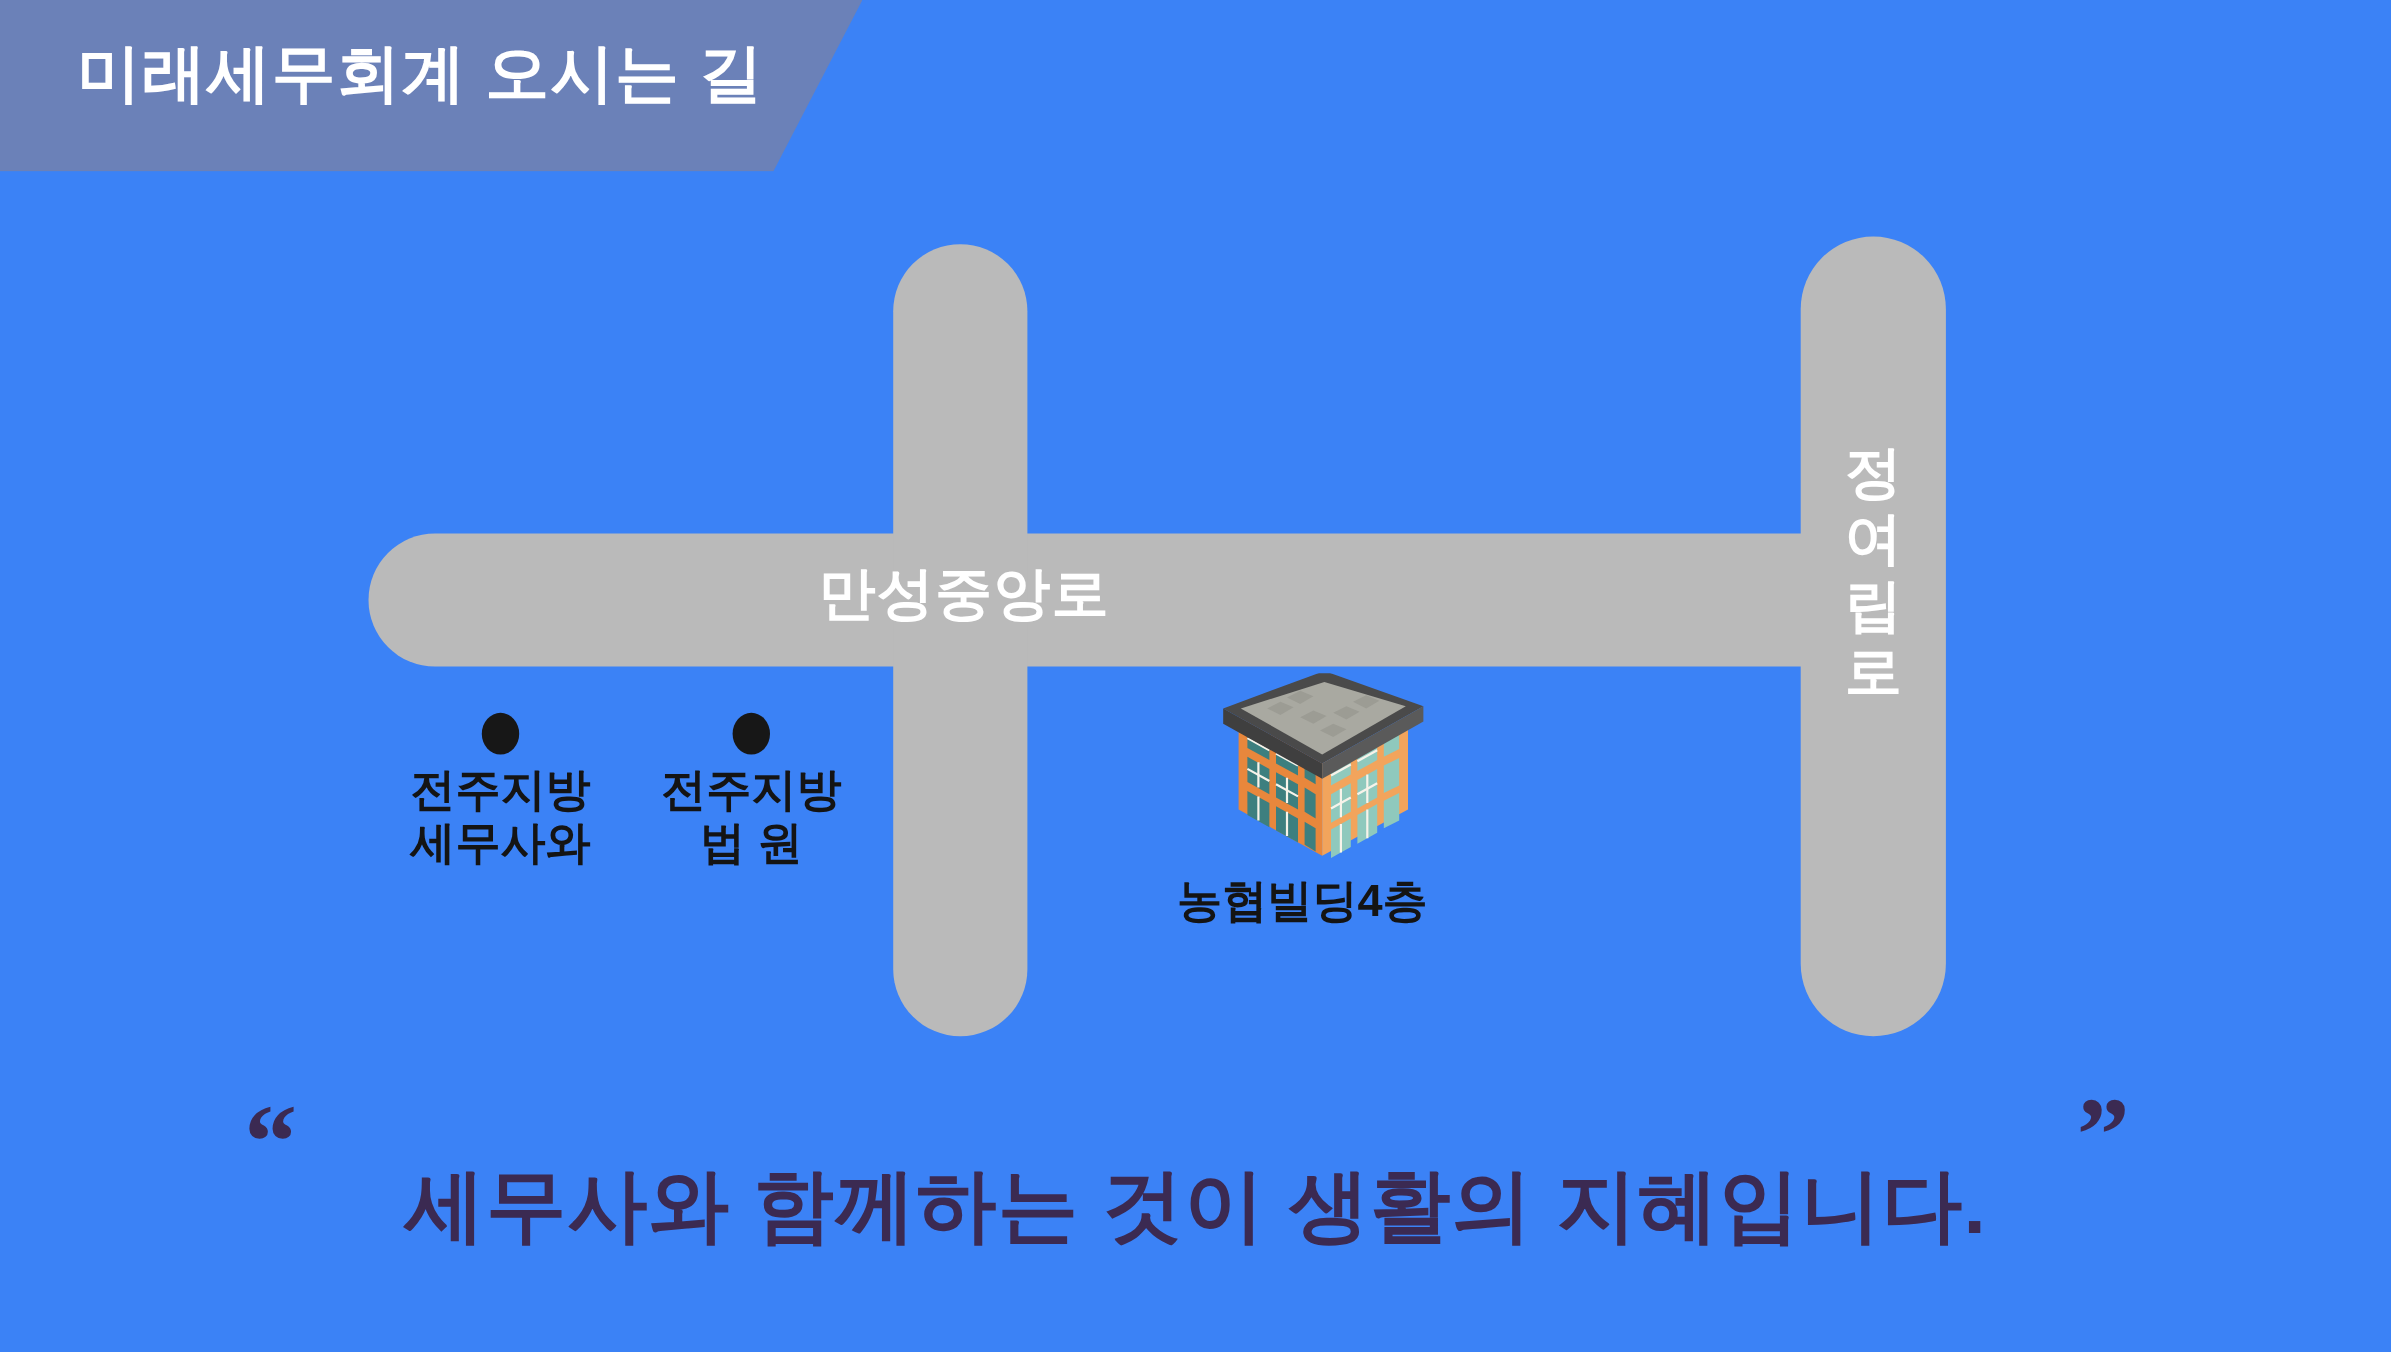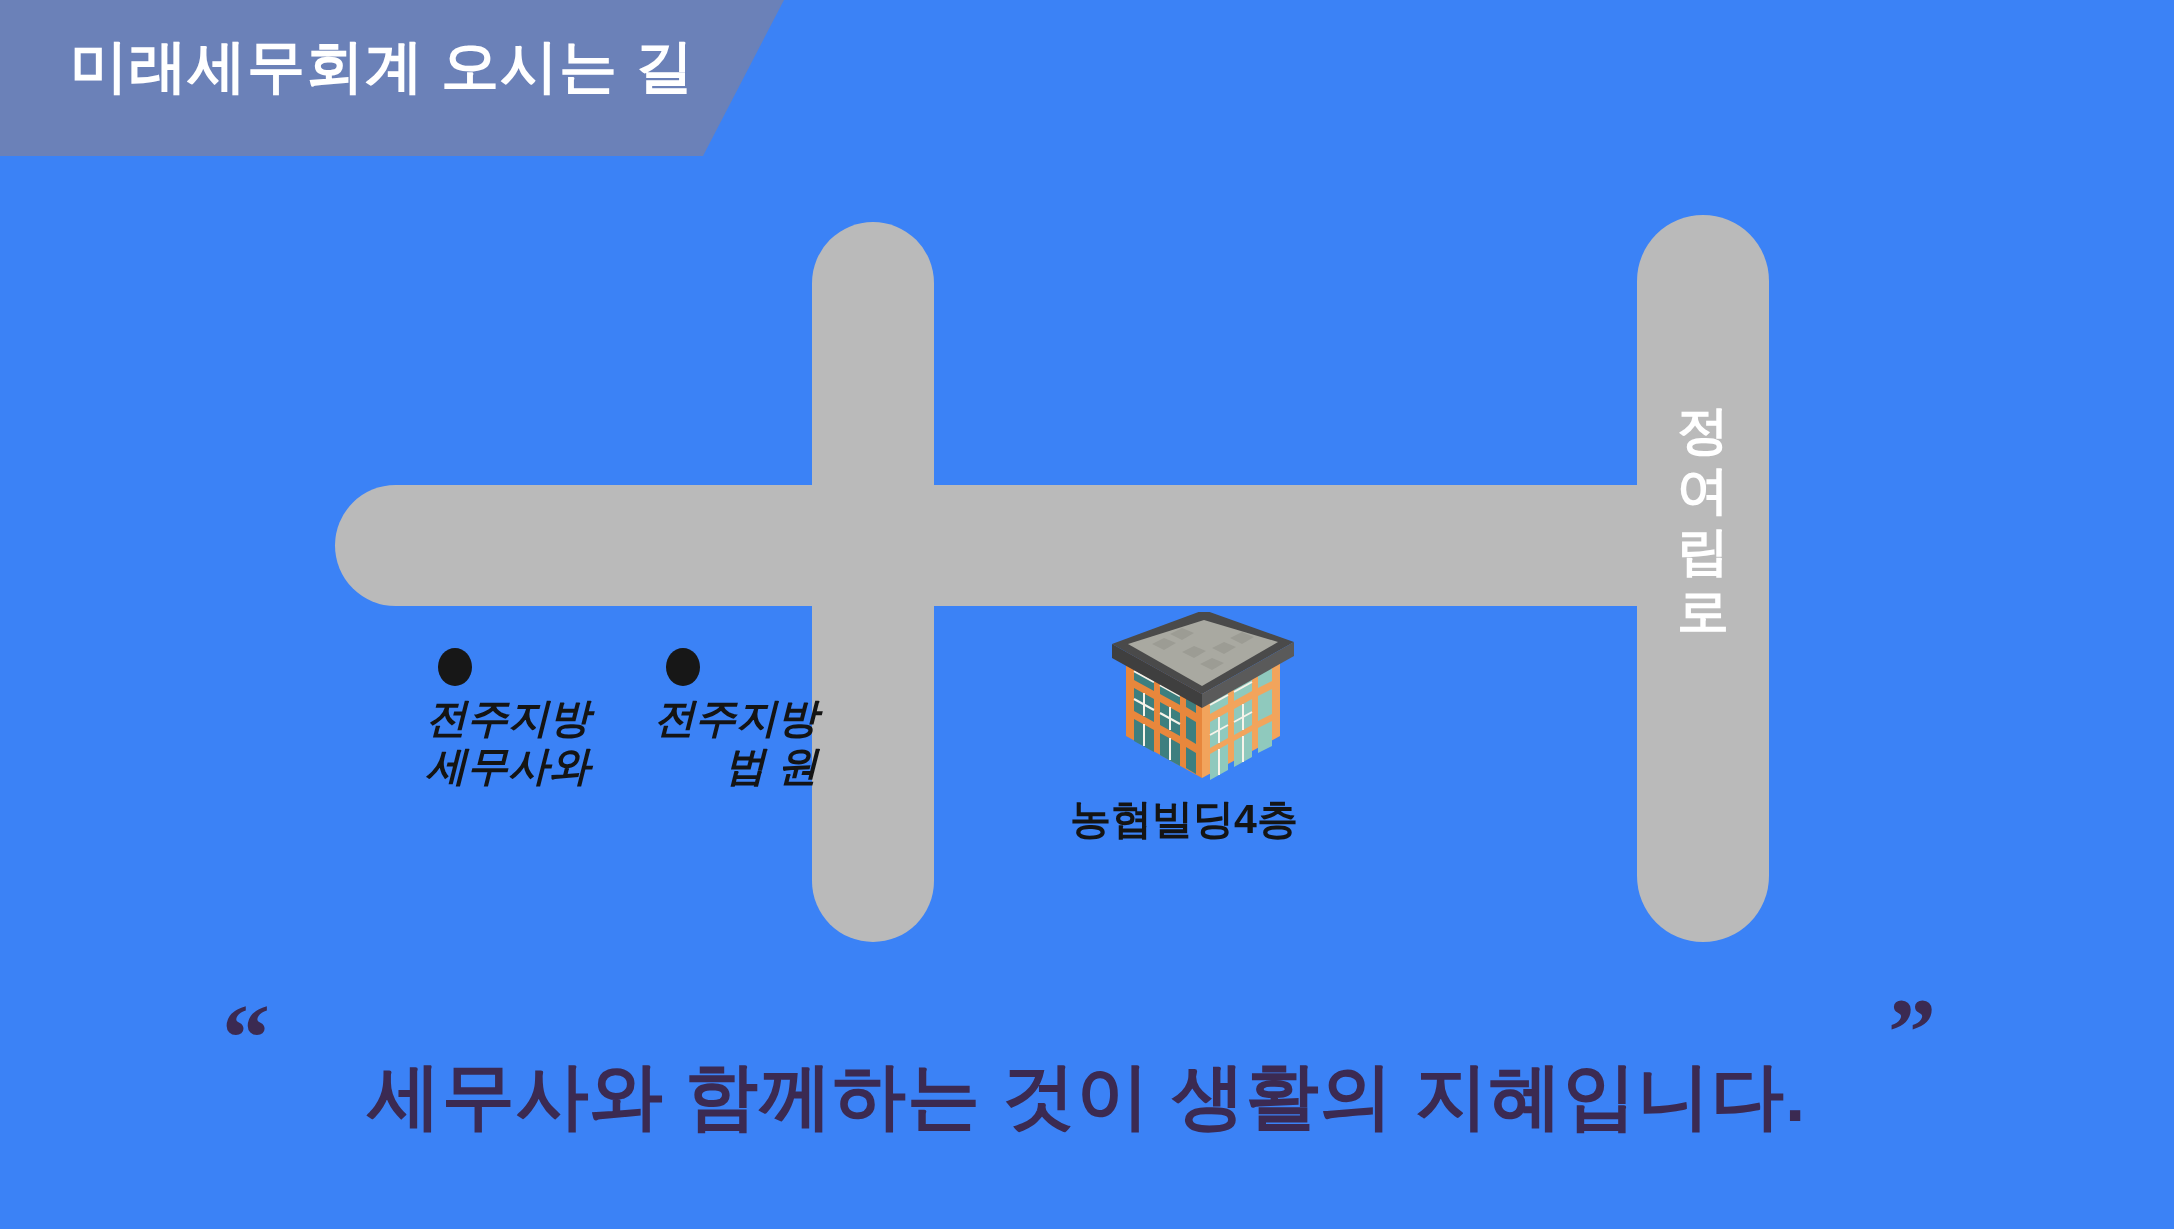--- a/index.html
+++ b/index.html
@@ -88,22 +88,21 @@
     color: #ffffff;
     line-height: 1.16;
     text-align: center;
     letter-spacing: 0;
   }
   .road-label-v span { display: block; }
 
   
   .landmark {
     position: absolute;
-    text-align: right;
-    font-style: italic;
+    text-align: center;
   }
   .landmark-dot {
     width: 34px;
     height: 38px;
     background: #171717;
     border-radius: 50%;
     margin: 0 auto 8px auto;
   }
   .landmark-label {
     font-size: 41px;
@@ -173,20 +172,21 @@
 
 <div id="stage">
 
   <div class="header-banner"></div>
   <div class="header-title">미래세무회계 오시는 길</div>
 
   <div class="road road-h-main"></div>
   <div class="road road-v-mid"></div>
   <div class="road road-v-right"></div>
 
+  <div class="road-label-h">만성중앙로</div>
 
   <div class="road-label-v">
     <span>정</span>
     <span>여</span>
     <span>립</span>
     <span>로</span>
   </div>
 
   <div class="landmark landmark-prosecutors">
     <div class="landmark-dot"></div>

